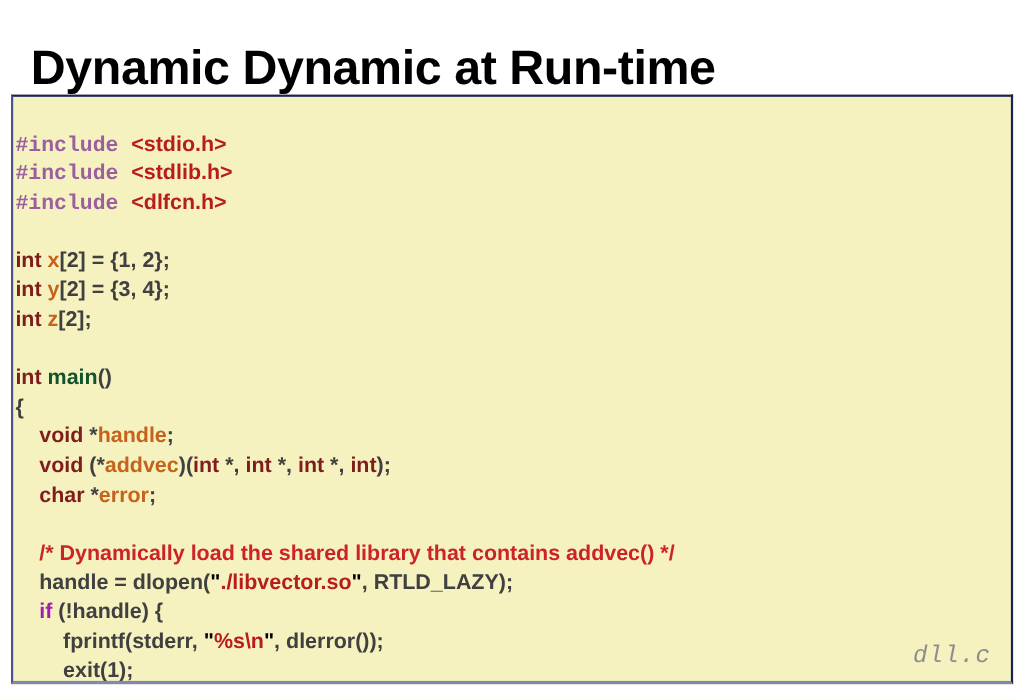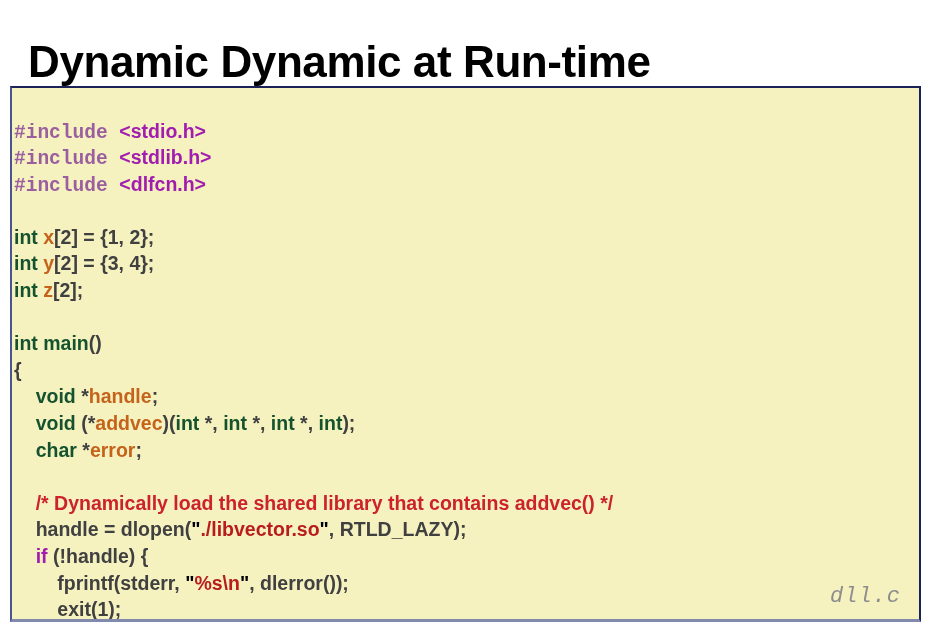--- a/index.html
+++ b/index.html
@@ -56,22 +56,22 @@
     color: #000000;
     white-space: pre;
   }
   .code-line {
     height: 26.6px;
     white-space: pre;
   }
 
   
   .tok-pre      { color: #9b5fa0; font-family: Liberation Mono, monospace; }   
-  .tok-header   { color: #a21caf; margin-top: 16px; }   
-  .tok-type     { color: #14532d; }   
+  .tok-header   { color: #b91c1c; margin-top: 16px; }   
+  .tok-type     { color: #7f1d1d; }   
   .tok-var      { color: #c5631b; }   
   .tok-fn       { color: #14532d; }   
   .tok-kw       { color: #a21caf; }   
   .tok-comment  { color: #cc2229; text-align: center; }          */
   .tok-quote    { color: #e02020; }   
   .tok-string   { color: #b91c1c; }   
   .tok-plain    { color: #404040; }
 
   
   #file-label {

